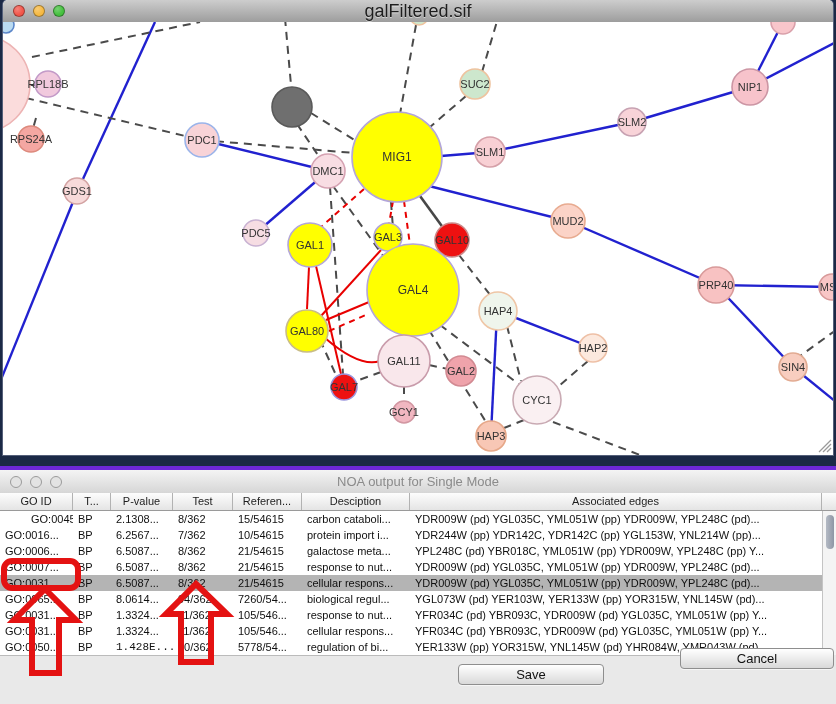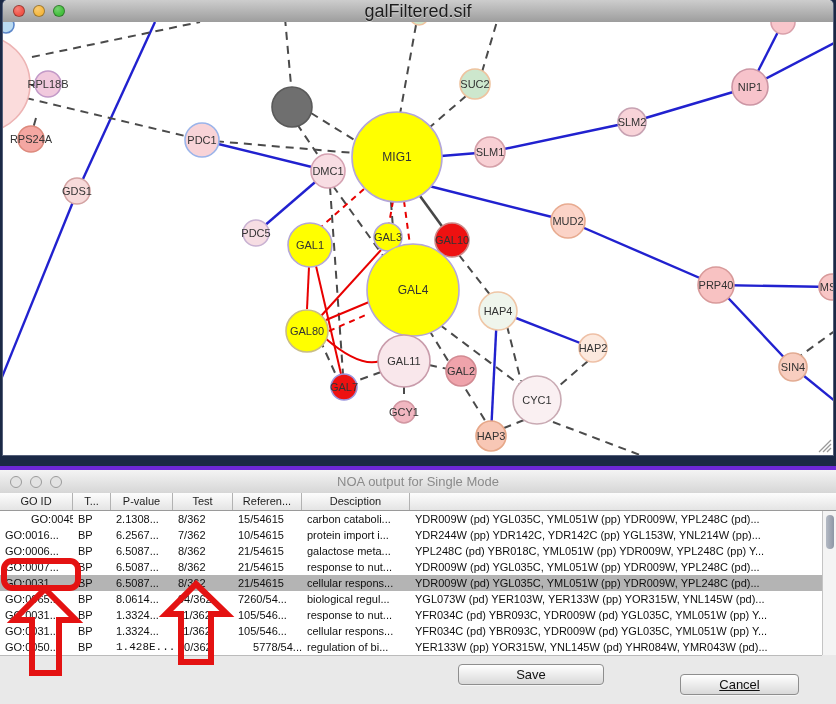--- a/index.html
+++ b/index.html
@@ -191,20 +191,21 @@
     </div>
     <div class="title">NOA output for Single Mode</div>
   </div>
   <div class="thead" id="noa-thead">
       <div class="th" style="width: 73px;">GO ID</div>
       <div class="th" style="width: 38px;">T...</div>
       <div class="th" style="width: 62px;">P-value</div>
       <div class="th" style="width: 60px;">Test</div>
       <div class="th" style="width: 69px;">Referen...</div>
       <div class="th" style="width: 108px;">Desciption</div>
+      <div class="th" style="width: 412px;">Associated edges</div>
       <div class="th" style="flex: 1 1 0%; border-right: none;"></div>
     </div>
   <div class="tbody" id="noa-tbody">
       <div class="trow">
         <div class="td" style="width: 73px; padding-left: 31px;">GO:0045...</div>
         <div class="td" style="width: 38px;">BP</div>
         <div class="td" style="width: 62px;">2.1308...</div>
         <div class="td" style="width: 60px;">8/362</div>
         <div class="td" style="width: 69px;">15/54615</div>
         <div class="td" style="width: 108px;">carbon cataboli...</div>
@@ -271,29 +272,29 @@
         <div class="td" style="width: 60px;">11/362</div>
         <div class="td" style="width: 69px;">105/546...</div>
         <div class="td" style="width: 108px;">cellular respons...</div>
         <div class="td" style="width: 412px;">YFR034C (pd) YBR093C, YDR009W (pd) YGL035C, YML051W (pp) Y...</div>
       </div>
       <div class="trow">
         <div class="td" style="width: 73px;">GO:0050...</div>
         <div class="td" style="width: 38px;">BP</div>
         <div class="td" style="width: 62px; font-family: Liberation Mono, monospace;">1.428E...</div>
         <div class="td" style="width: 60px;">80/362</div>
-        <div class="td" style="width: 69px; text-align: right;">5778/54...</div>
+        <div class="td" style="width: 69px;">5778/54...</div>
         <div class="td" style="width: 108px;">regulation of bi...</div>
         <div class="td" style="width: 412px;">YER133W (pp) YOR315W, YNL145W (pd) YHR084W, YMR043W (pd)...</div>
       </div>
     </div>
   <div class="scrollbar">
     <div class="thumb"></div>
   </div>
   <button class="mac-btn" style="left:458px;top:194px;width:146px;">Save</button>
-  <button class="mac-btn" style="left:680px;top:204px;width:119px;text-decoration:underline;">Cancel</button>
+  <button class="mac-btn" style="left:680px;top:178px;width:154px;">Cancel</button>
 </div>
 
 <svg class="overlay" id="annot-svg" width="836" height="704">
     <rect x="4" y="561" width="74" height="27" rx="8" fill="none" stroke="#e41212" stroke-width="6"></rect>
     <polygon points="45,589 76,620 59,620 59,673 32,673 32,620 14,620" fill="none" stroke="#e41212" stroke-width="6" stroke-linejoin="miter"></polygon>
     <polygon points="196,584 227,614 211,614 211,662 181,662 181,614 166,614" fill="none" stroke="#e41212" stroke-width="6" stroke-linejoin="miter"></polygon>
   </svg>
 
 </body></html>

